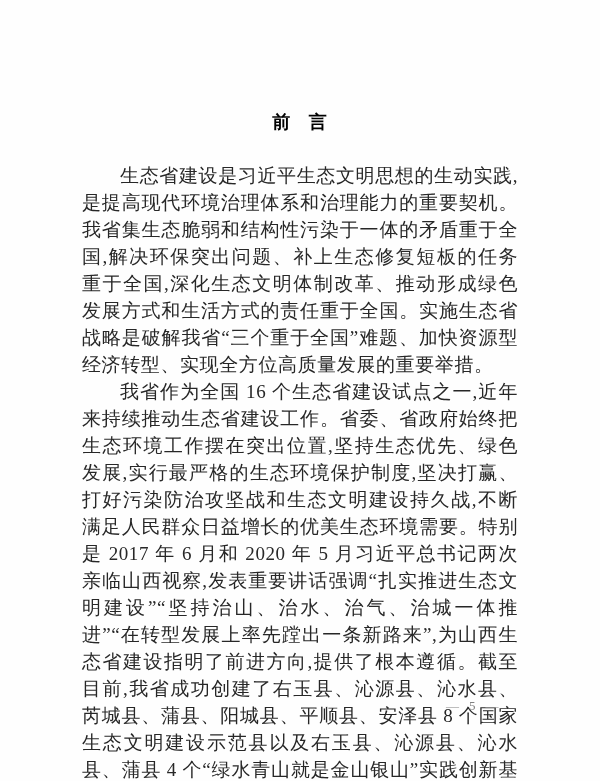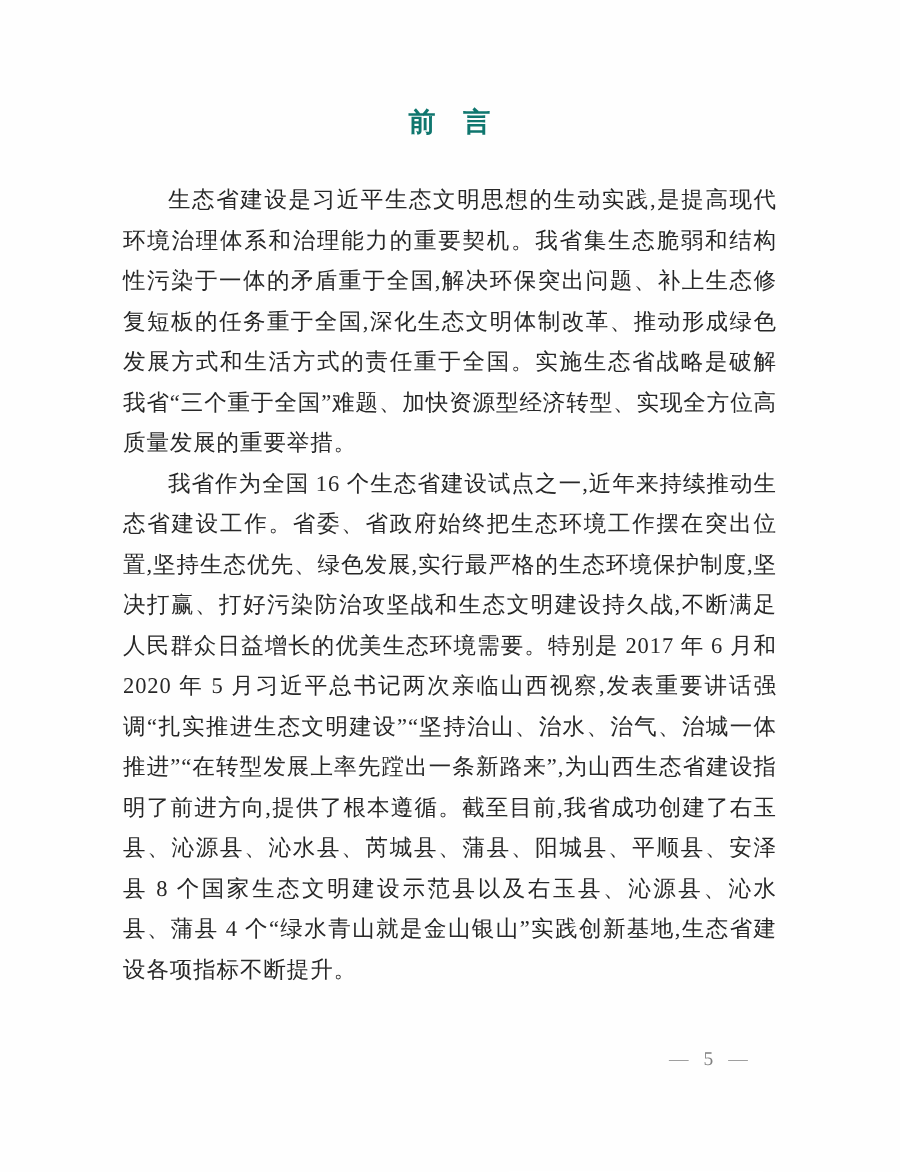--- a/index.html
+++ b/index.html
@@ -13,35 +13,35 @@
     height: 781px;
     background: #fefefe;
     overflow: hidden;
     font-family: "Liberation Serif", "DejaVu Serif", serif;
     color: #2b2b2b;
   }
   .content {
     padding: 0 82px;
   }
   .doc-title {
-    margin-top: 69px;
+    margin-top: 110px;
     text-align: center;
     font-size: 18px;
     line-height: 24px;
     font-weight: bold;
-    color: #0f766e;
+    color: #000000;
     word-spacing: 12px;
     letter-spacing: 1px;
   }
   .paragraphs {
     margin-top: 28px;
   }
   .para {
     margin: 0;
-    font-size: 15px;
+    font-size: 19px;
     line-height: 27px;
     letter-spacing: 0.6px;
     text-align: justify;
     text-justify: inter-ideograph;
     text-indent: 2em;
     color: #272727;
   }
   .page-number {
     position: absolute;
     top: 698px;

